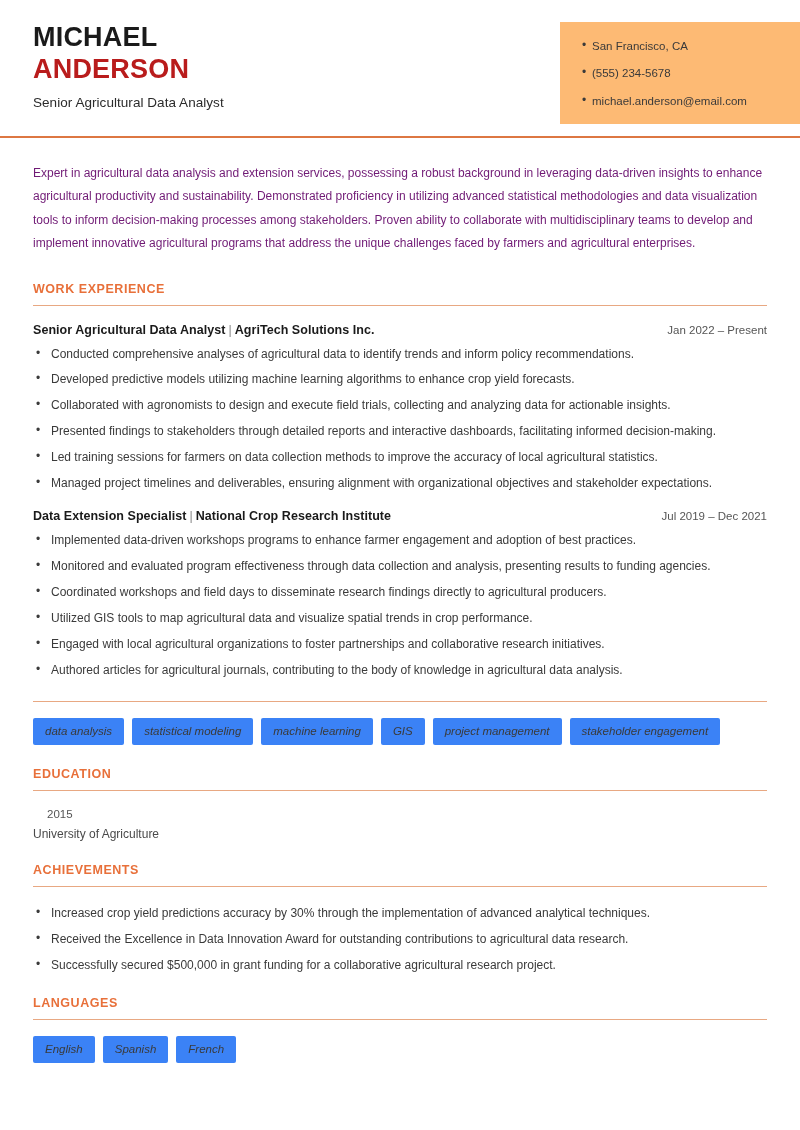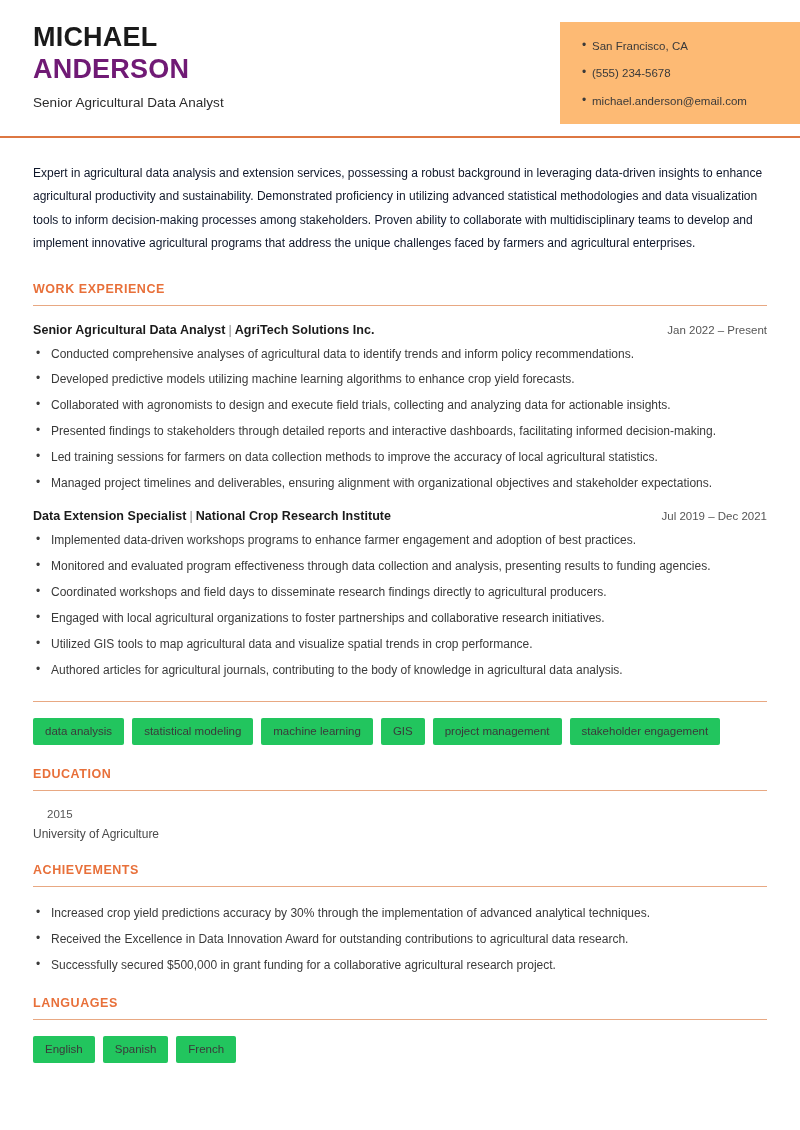--- a/index.html
+++ b/index.html
@@ -38,21 +38,21 @@
     font-size: 27px;
     font-weight: bold;
     letter-spacing: 0.2px;
     color: #1a1a1a;
     line-height: 1.18;
   }
   .name-line2 {
     font-size: 27px;
     font-weight: bold;
     letter-spacing: 0.2px;
-    color: #701a75;
+    color: #b91c1c;
     line-height: 1.18;
   }
   .job-tagline {
     font-size: 13.5px;
     color: #2b2b2b;
     margin-top: 9px;
     letter-spacing: 0.05px;
   }
 
   .contact-panel {
@@ -92,21 +92,21 @@
   }
 
   
   .content {
     padding: 0 33px;
   }
 
   .summary {
     font-size: 12px;
     line-height: 1.95;
-    color: #0f172a;
+    color: #701a75;
     padding-top: 25px;
     padding-bottom: 4px;
     max-width: 735px;
   }
 
   
   .section {
     margin-top: 22px;
   }
   .section-title {
@@ -180,27 +180,28 @@
   }
 
   
   .chips {
     display: flex;
     flex-wrap: wrap;
     gap: 8px;
     margin-top: 16px;
   }
   .chip {
-    background: #22c55e;
+    background: #3b82f6;
     border-radius: 2px;
     font-size: 11.5px;
     color: #3a3a3a;
     padding: 7px 12px;
     line-height: 1.1;
     white-space: nowrap;
+    font-style: italic;
   }
 
   .achievements-list {
     margin-top: 18px;
   }
 </style>
 </head>
 <body>
 
 <div class="page">
@@ -250,22 +251,22 @@
         <div class="entry-head">
           <div class="entry-title">
             <span>Data Extension Specialist</span><span class="entry-sep">|</span><span>National Crop Research Institute</span>
           </div>
           <div class="entry-date">Jul 2019 – Dec 2021</div>
         </div>
         <ul class="bullets">
           <li>Implemented data-driven workshops programs to enhance farmer engagement and adoption of best practices.</li>
           <li>Monitored and evaluated program effectiveness through data collection and analysis, presenting results to funding agencies.</li>
           <li>Coordinated workshops and field days to disseminate research findings directly to agricultural producers.</li>
+          <li>Utilized GIS tools to map agricultural data and visualize spatial trends in crop performance.</li>
           <li>Engaged with local agricultural organizations to foster partnerships and collaborative research initiatives.</li>
-          <li>Utilized GIS tools to map agricultural data and visualize spatial trends in crop performance.</li>
           <li>Authored articles for agricultural journals, contributing to the body of knowledge in agricultural data analysis.</li>
         </ul>
       </div>
     </div>
 
     <div class="section">
       <div class="section-rule"></div>
       <div class="chips">
         <span class="chip">data analysis</span>
         <span class="chip">statistical modeling</span>

